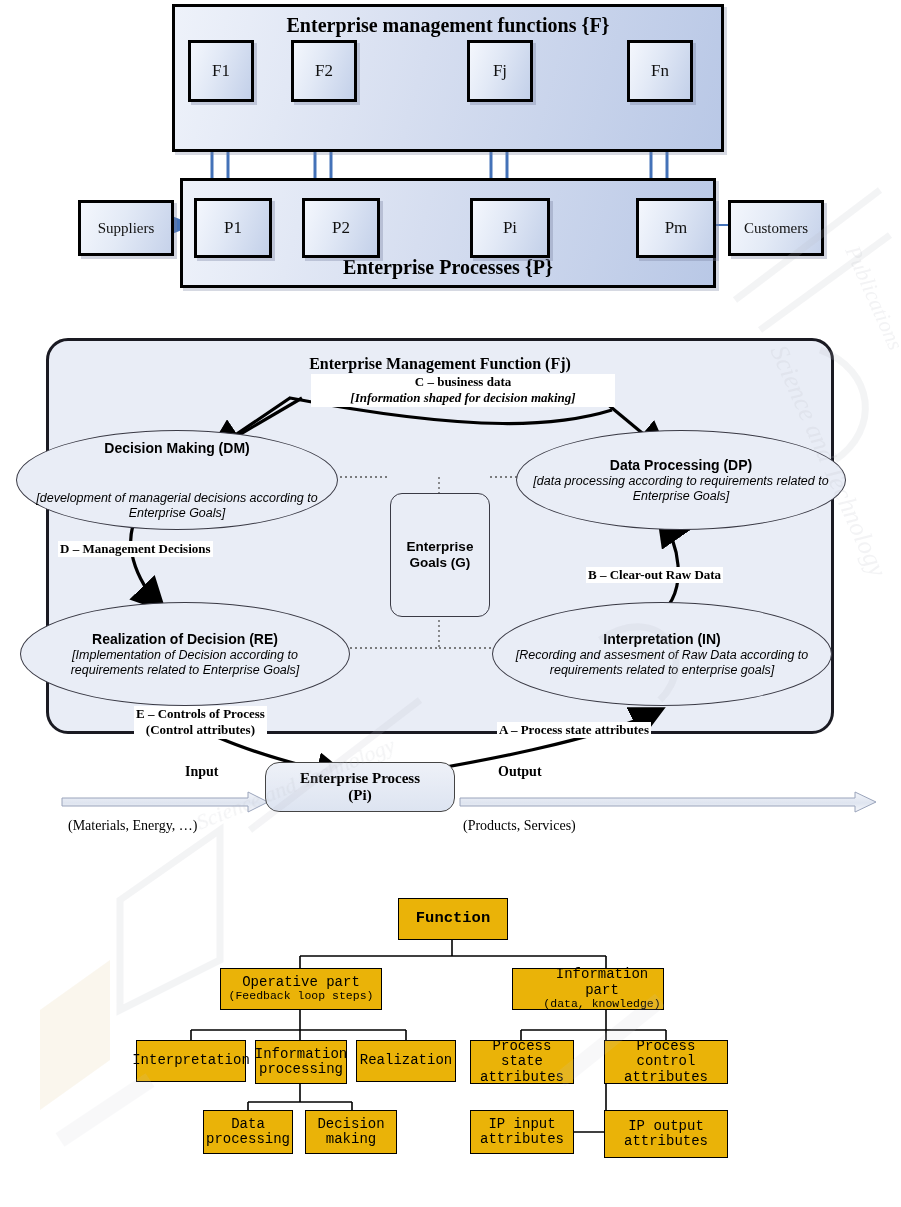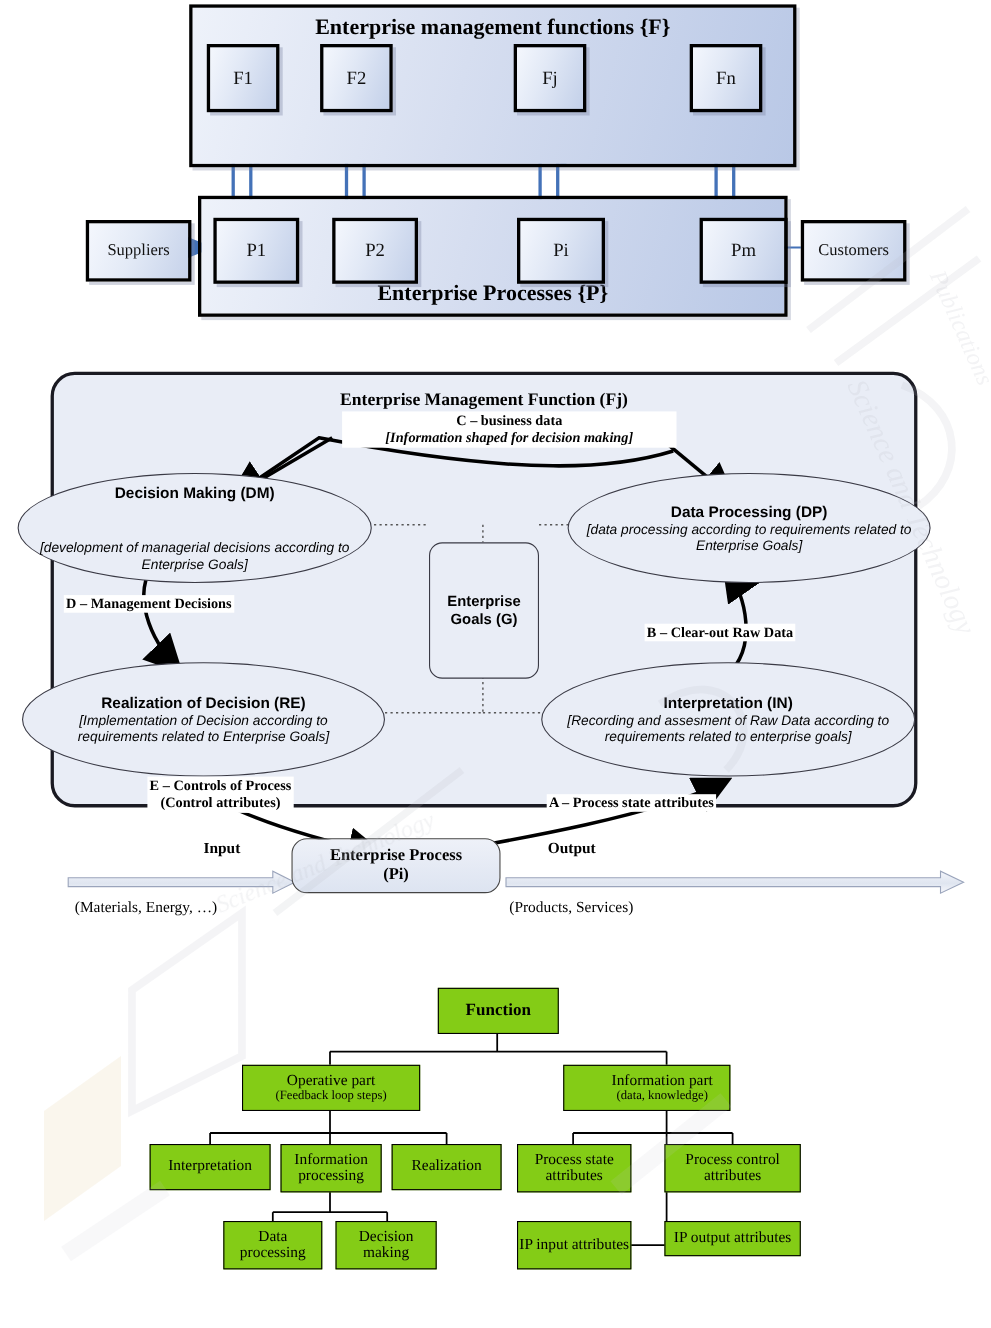--- a/index.html
+++ b/index.html
@@ -68,23 +68,23 @@
      border:1.5px solid #444;border-radius:14px;
      background:linear-gradient(180deg,#eef1f8 0%,#dde4f1 100%);
      display:flex;align-items:center;justify-content:center;text-align:center;
      font-family:"Liberation Serif",serif;font-weight:bold;font-size:15px;line-height:1.15;
   }
   .io-cap{position:absolute;font-family:"Liberation Serif",serif;font-weight:bold;font-size:14px;}
   .io-sub{position:absolute;font-family:"Liberation Serif",serif;font-size:14px;}
   
   #fig3{position:absolute;left:0;top:880px;width:901px;height:300px;}
   .t-box{
-     position:absolute;border:1.5px solid #000;background:#84cc16;
+     position:absolute;border:1.5px solid #000;background:#eab308;
      display:flex;align-items:center;justify-content:center;text-align:center;
-     font-family:Liberation Serif, serif;font-size:14px;line-height:1.1;
+     font-family:Liberation Mono, monospace;font-size:14px;line-height:1.1;
      box-sizing:border-box;
   }
   .t-box.bold{font-weight:bold;font-size:15.5px;}
   .t-box .sub{font-size:11.5px;display:block;}
 </style>
 </head>
 <body>
 
 <svg id="watermark" width="901" height="1207" viewBox="0 0 901 1207">
   <g opacity="0.16" fill="none" stroke="#b9bcc4" stroke-width="7">
@@ -356,16 +356,16 @@
   <div class="t-box" style="left:604px;top:160px;width:124px;height:44px;">
     <span>Process control attributes</span>
   </div>
   <div class="t-box" style="left:470px;top:160px;width:104px;height:44px;">
     <span>Process state attributes</span>
   </div>
 
   <div class="t-box" style="left:470px;top:230px;width:104px;height:44px;">
     <span>IP input attributes</span>
   </div>
-  <div class="t-box" style="left:604px;top:230px;width:124px;height:32px;">
+  <div class="t-box" style="left:604px;top:230px;width:124px;height:48px;">
     <span>IP output attributes</span>
   </div>
 </div>
 
 </body></html>

